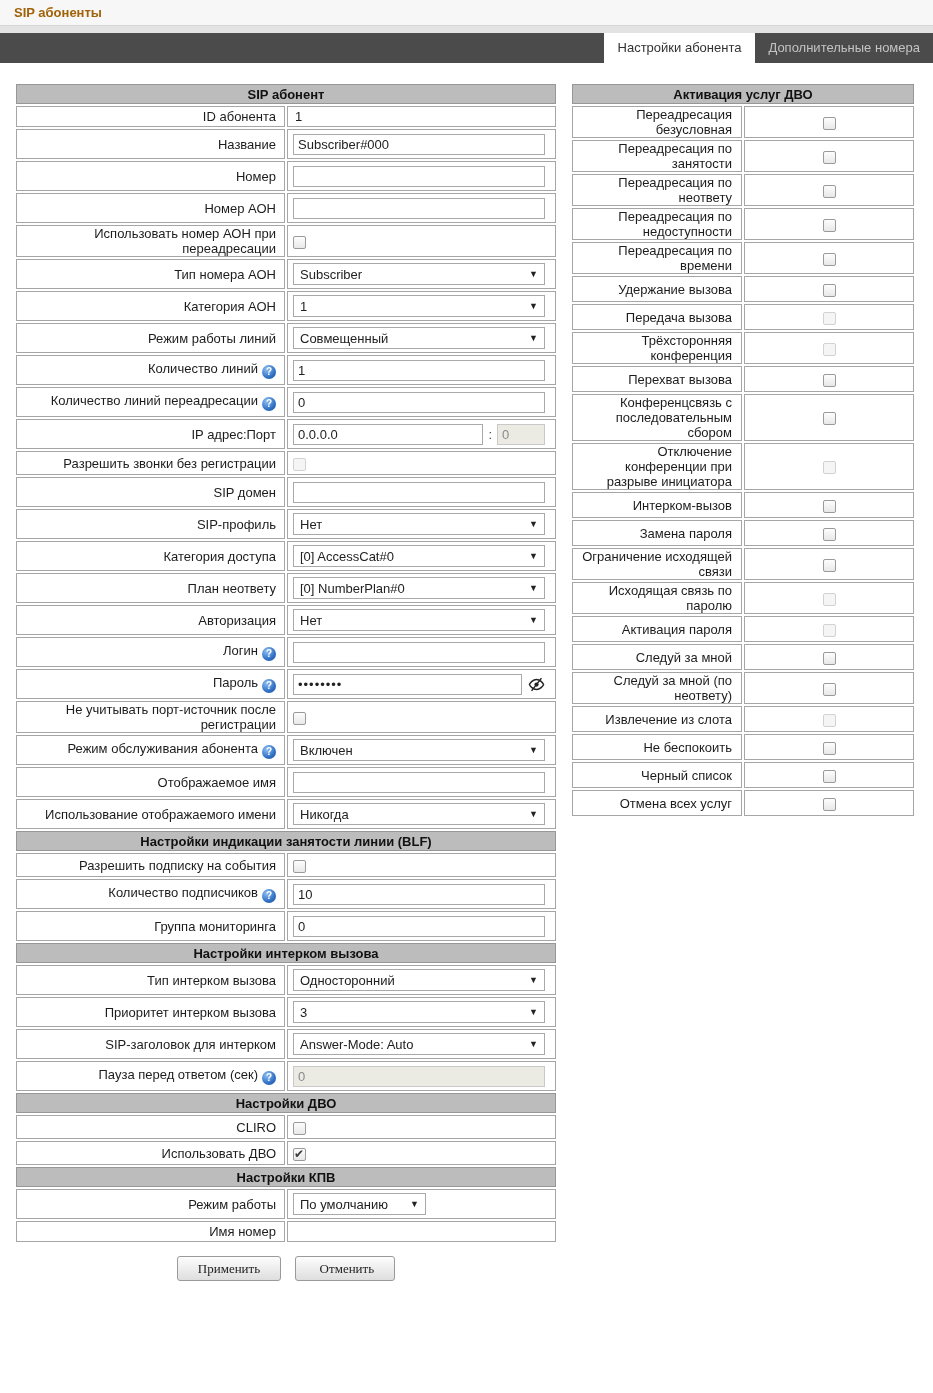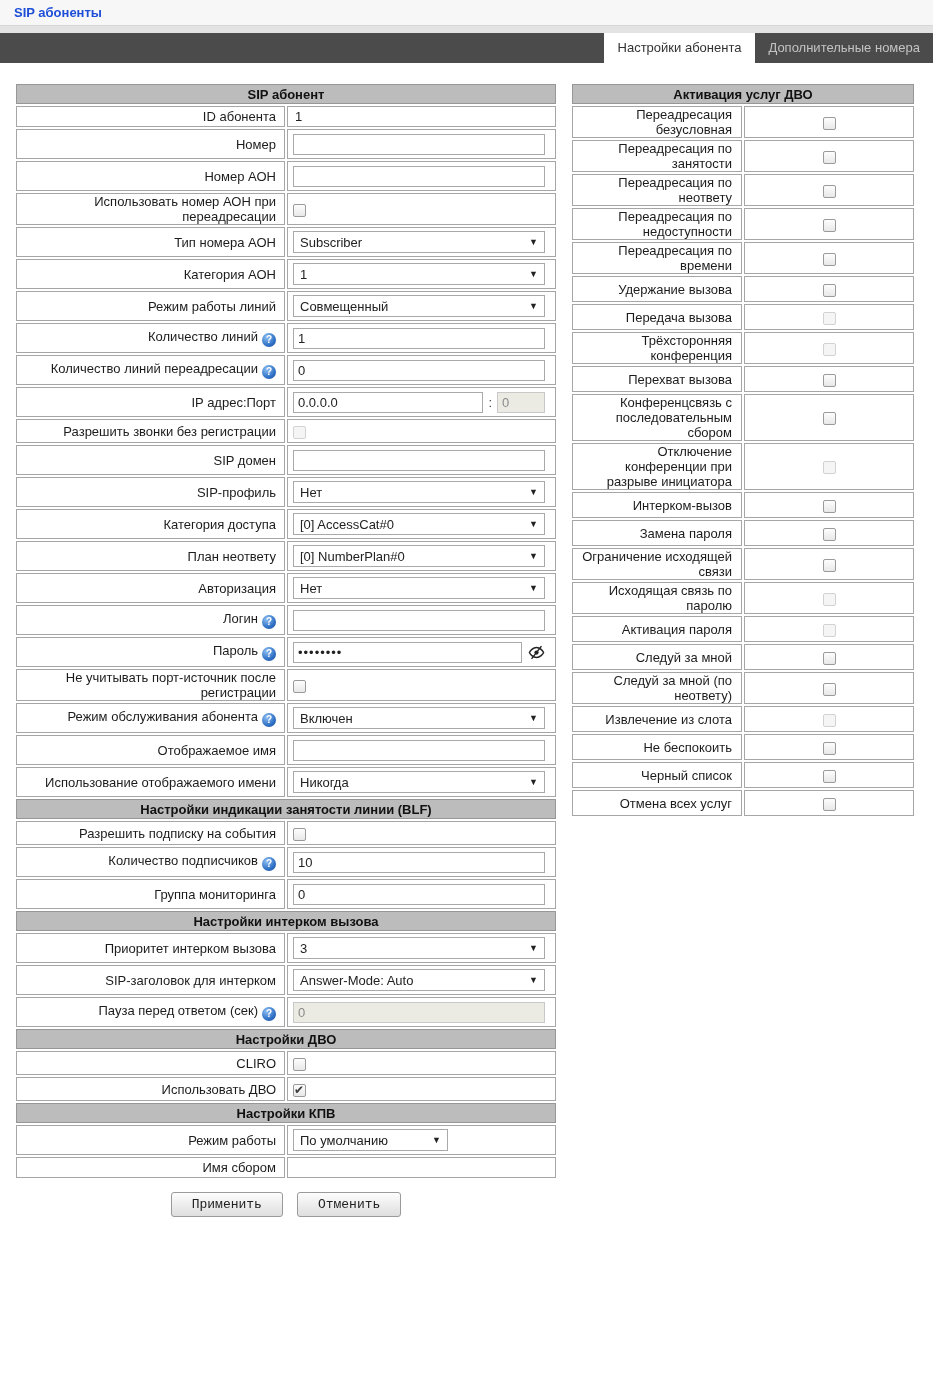--- a/index.html
+++ b/index.html
@@ -7,21 +7,21 @@
   body {
     width: 933px; height: 1393px;
     background:#fff; color:#222;
     font-family:"Liberation Sans", sans-serif;
     font-size:13px;
   }
   
   .title-bar {
     height:25px; background:#f7f7f7;
     display:flex; align-items:center;
-    padding-left:14px; font-weight:bold; font-size:13px; color:#1d4ed8;
+    padding-left:14px; font-weight:bold; font-size:13px; color:#a16207;
   }
   .title-strip { height:8px; background:#e3e3e3; border-top:1px solid #d7d7d7; }
   .tab-bar { height:30px; background:#4b4b4b; display:flex;justify-content:flex-end; }
   .tab {
     line-height:30px; padding:0 14px; font-size:13px;
     cursor:pointer; white-space:nowrap;
   }
   .tab.active { background:#ffffff; color:#333; }
   .tab.inactive { color:#c3c3c3; padding:0 13px; }
   
@@ -50,21 +50,21 @@
     font-family:"Liberation Sans", sans-serif; font-size:13px;
     padding:1px 4px; margin:0;
   }
   .txt:disabled { background:#ebebe4; color:#8a8a8a; border-color:#c9c9c9; }
   .sel {
     height:22px; width:100%;
     border:1px solid #a9a9a9; background:#fff;
     display:flex; align-items:center; justify-content:space-between;
     padding:0 6px; cursor:default;
   }
-  .sel.narrow { width:155px; }
+  .sel.narrow { width:133px; }
   .sel-v { white-space:nowrap; overflow:hidden; }
   .sel-a { font-size:9px; color:#222; margin-left:6px; flex:0 0 auto; }
   .cb {
     appearance:none; -webkit-appearance:none;
     width:13px; height:13px; margin:0;
     border:1px solid #9a9a9a; border-radius:2px;
     background:linear-gradient(180deg,#fdfdfd,#e8e8e8);
     display:inline-block; vertical-align:middle; position:relative; cursor:pointer;
   }
   .cb:disabled { border-color:#d2d2d2; background:#f5f5f5; cursor:default; }
@@ -84,21 +84,21 @@
   .ip-wrap .txt.ip { flex:1 1 auto; }
   .ip-wrap .colon { margin:0 5px; color:#444; }
   .ip-wrap .txt.port { flex:0 0 48px; width:48px; }
   .static-v { padding-left:2px; }
   
   .buttons { display:flex; justify-content:center; gap:14px; margin-top:12px; }
   .btn {
     min-width:100px; height:25px; padding:0 20px;
     background:linear-gradient(180deg,#fdfdfd,#dedede);
     border:1px solid #9a9a9a; border-radius:3px;
-    font-family:Liberation Mono, monospace; font-size:13px; color:#222;
+    font-family:Liberation Serif, serif; font-size:13px; color:#222;
     cursor:pointer;
     text-align:right;
   }
 </style>
 </head>
 <body>
 
 <div class="title-bar">SIP абоненты</div>
 <div class="title-strip"></div>
 <div class="tab-bar">
@@ -111,20 +111,24 @@
     <table id="left-table">
         <tbody>
           <tr class="r-hdr">
             <td class="section-header" colspan="2">SIP абонент</td>
           </tr>
           <tr class="r-sm">
             <td class="label-cell"><span class="lbl">ID абонента</span></td>
             <td class="value-cell"><span class="static-v">1</span></td>
           </tr>
           <tr class="r-std">
+            <td class="label-cell"><span class="lbl">Название</span></td>
+            <td class="value-cell"><input class="txt" type="text" value="Subscriber#000" style=""></td>
+          </tr>
+          <tr class="r-std">
             <td class="label-cell"><span class="lbl">Номер</span></td>
             <td class="value-cell"><input class="txt" type="text" value="" style=""></td>
           </tr>
           <tr class="r-std">
             <td class="label-cell"><span class="lbl">Номер АОН</span></td>
             <td class="value-cell"><input class="txt" type="text" value="" style=""></td>
           </tr>
           <tr class="r-cb">
             <td class="label-cell"><span class="lbl">Использовать номер АОН при переадресации</span></td>
             <td class="value-cell"><input class="cb" type="checkbox" style=""></td>
@@ -273,20 +277,29 @@
             <td class="value-cell"><input class="txt" type="text" value="10" style=""></td>
           </tr>
           <tr class="r-std">
             <td class="label-cell"><span class="lbl">Группа мониторинга</span></td>
             <td class="value-cell"><input class="txt" type="text" value="0" style=""></td>
           </tr>
           <tr class="r-hdr">
             <td class="section-header" colspan="2">Настройки интерком вызова</td>
           </tr>
           <tr class="r-std">
+            <td class="label-cell"><span class="lbl">Тип интерком вызова</span></td>
+            <td class="value-cell">
+              <div class="sel">
+                <span class="sel-v">Односторонний</span>
+                <span class="sel-a">▼</span>
+              </div>
+            </td>
+          </tr>
+          <tr class="r-std">
             <td class="label-cell"><span class="lbl">Приоритет интерком вызова</span></td>
             <td class="value-cell">
               <div class="sel">
                 <span class="sel-v">3</span>
                 <span class="sel-a">▼</span>
               </div>
             </td>
           </tr>
           <tr class="r-std">
             <td class="label-cell"><span class="lbl">SIP-заголовок для интерком</span></td>
@@ -318,21 +331,21 @@
           <tr class="r-std">
             <td class="label-cell"><span class="lbl">Режим работы</span></td>
             <td class="value-cell">
               <div class="sel narrow">
                 <span class="sel-v">По умолчанию</span>
                 <span class="sel-a">▼</span>
               </div>
             </td>
           </tr>
           <tr class="r-sm">
-            <td class="label-cell"><span class="lbl">Имя сбором</span></td>
+            <td class="label-cell"><span class="lbl">Имя номер</span></td>
             <td class="value-cell"></td>
           </tr>
         </tbody>
       </table>
     <div class="buttons">
       <button class="btn">Применить</button>
       <button class="btn">Отменить</button>
     </div>
   </div>
   <table id="right-table">

